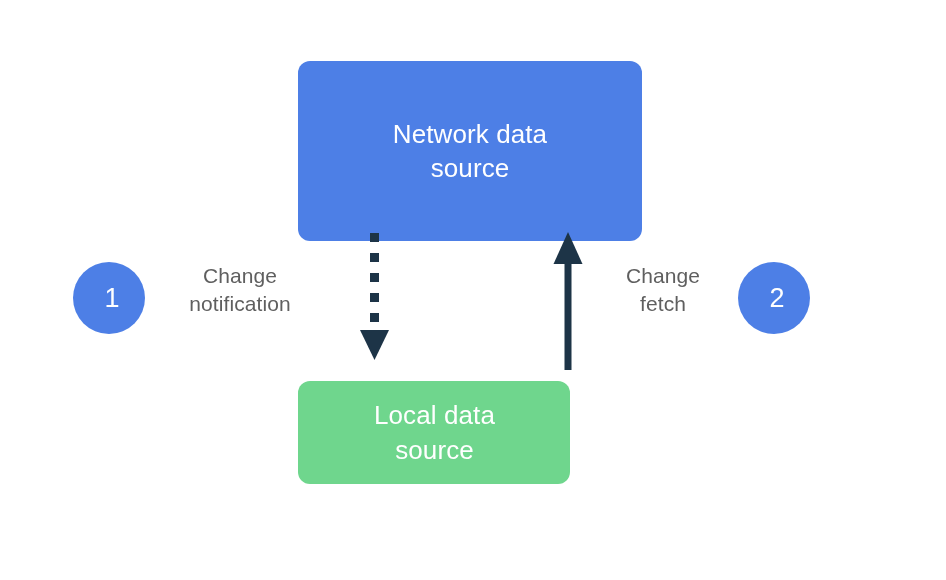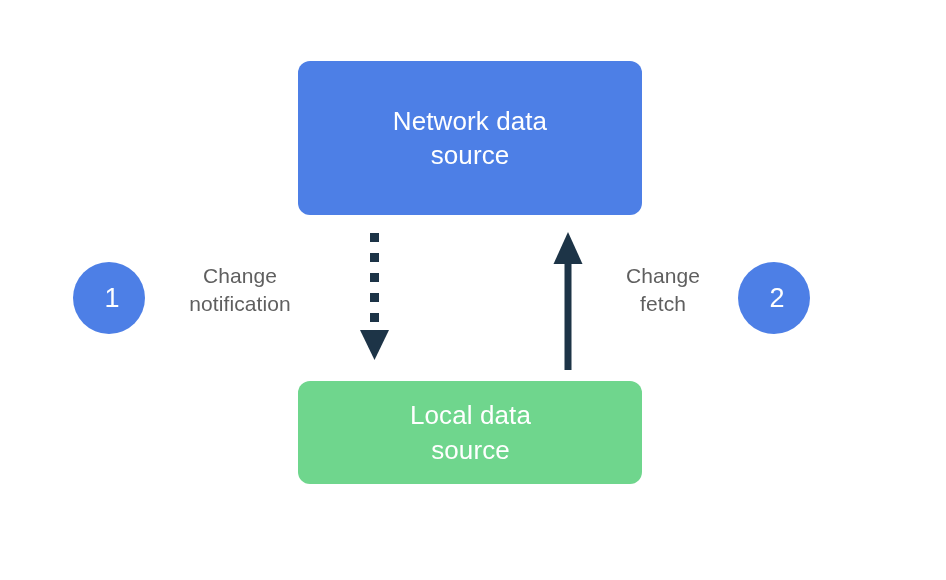--- a/index.html
+++ b/index.html
@@ -32,27 +32,27 @@
     line-height: 1.32;
     font-weight: 400;
     letter-spacing: 0.1px;
     box-sizing: border-box;
     padding: 0 18px;
   }
   #network-node {
     left: 298px;
     top: 61px;
     width: 344px;
-    height: 154px;
+    height: 180px;
     background: #4d7fe6;
   }
   #local-node {
     left: 298px;
     top: 381px;
-    width: 344px;
+    width: 272px;
     height: 103px;
     background: #6fd68d;
     padding-left: 19px;
   }
   .node-label {
     display: block;
     white-space: pre-line;
   }
 
   

